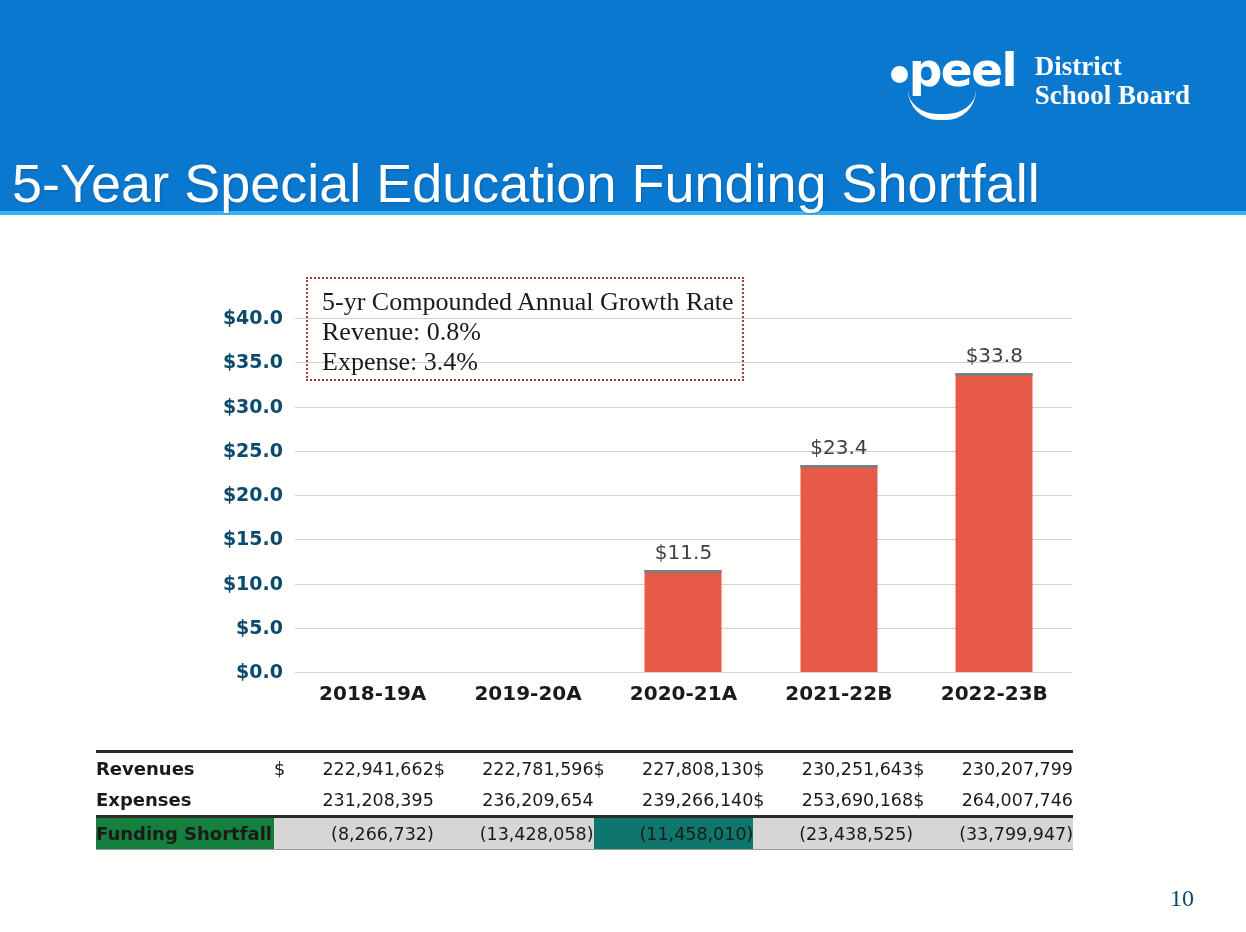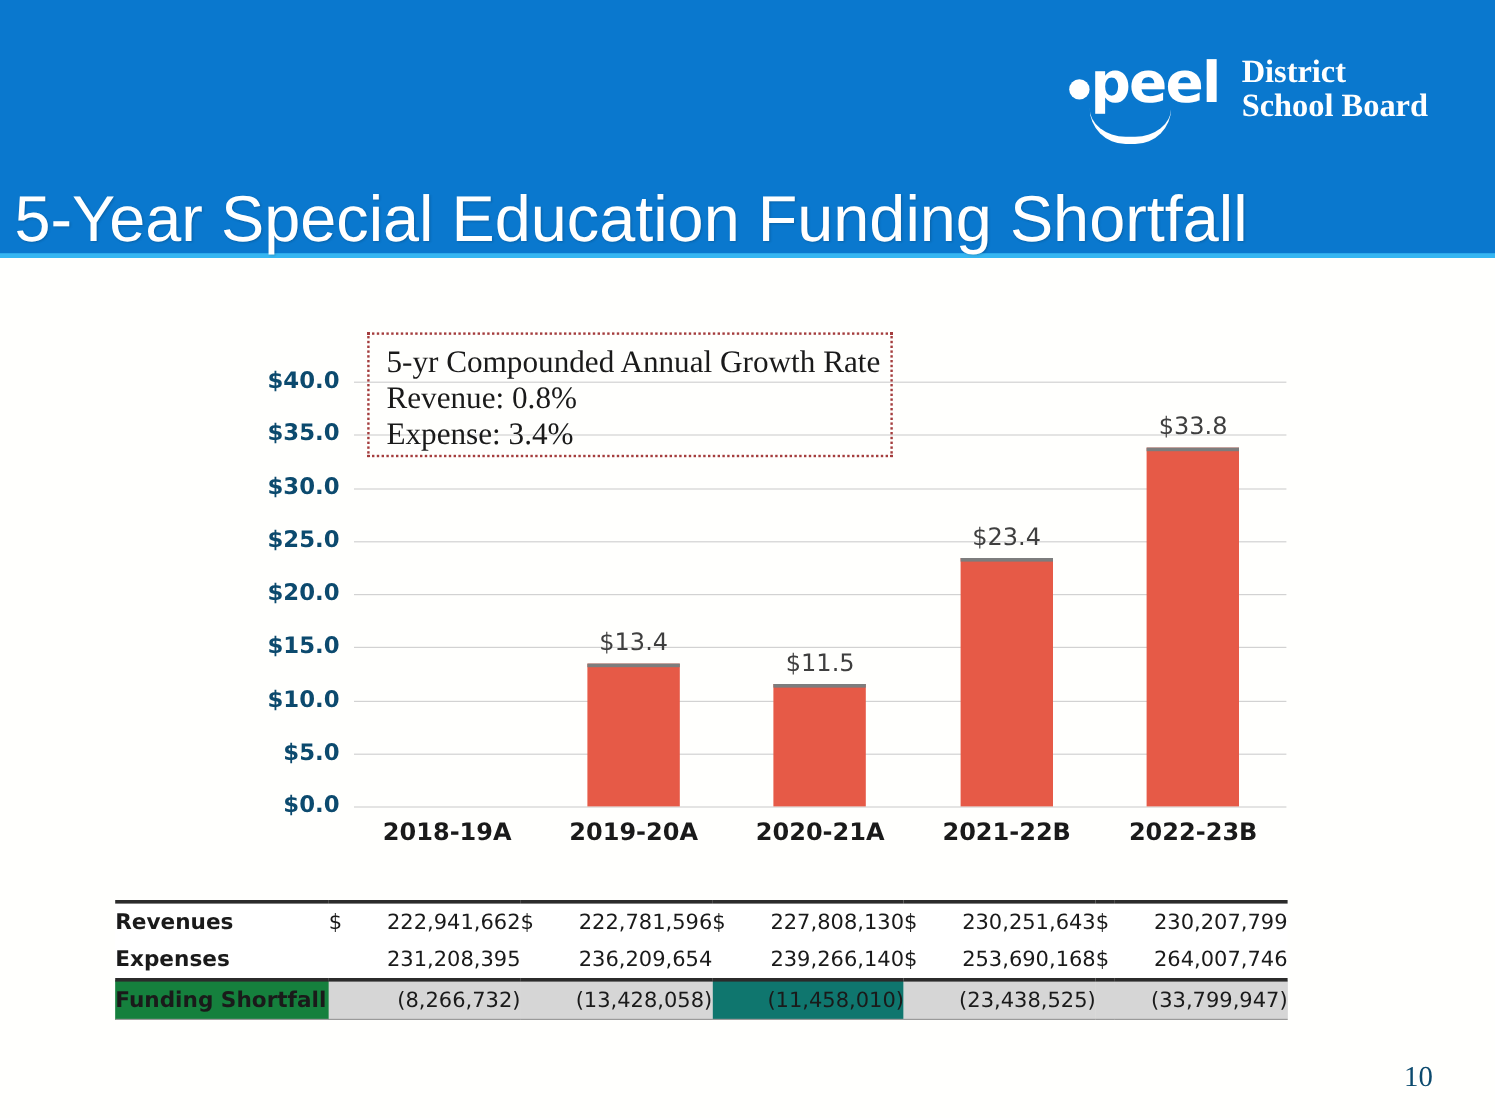--- a/index.html
+++ b/index.html
@@ -36,21 +36,21 @@
     background: #35B6F2;
   }
 
   
   #logo {
     position: absolute;
     right: 56px;
     top: 44px;
     height: 72px;
     display: flex;
-    align-items: flex-start;
+    align-items: center;
   }
   #logo-mark {
     position: relative;
     width: 140px;
     height: 72px;
   }
   #logo-dot {
     position: absolute;
     left: 2px;
     top: 22px;
@@ -305,24 +305,20 @@
     <div id="plot">
         <div class="gridline" style="top: 0px;"></div>
         <div class="gridline" style="top: 44.25px;"></div>
         <div class="gridline" style="top: 88.5px;"></div>
         <div class="gridline" style="top: 132.75px;"></div>
         <div class="gridline" style="top: 177px;"></div>
         <div class="gridline" style="top: 221.25px;"></div>
         <div class="gridline" style="top: 265.5px;"></div>
         <div class="gridline" style="top: 309.75px;"></div>
         <div class="gridline" style="top: 354px;"></div>
-        <div class="bar-slot" style="left: 155.4px; width: 155.4px;">
-          <div class="bar" style="height: 118.59px; background: rgb(230, 90, 71); border-top-color: rgb(125, 125, 125);"></div>
-          <div class="bar-value" style="bottom: 126.59px;">$13.4</div>
-        </div>
         <div class="bar-slot" style="left: 310.8px; width: 155.4px;">
           <div class="bar" style="height: 101.775px; background: rgb(230, 90, 71); border-top-color: rgb(125, 125, 125);"></div>
           <div class="bar-value" style="bottom: 110px; text-align: right;">$11.5</div>
         </div>
         <div class="bar-slot" style="left: 466.2px; width: 155.4px;">
           <div class="bar" style="height: 207.09px; background: rgb(230, 90, 71); border-top-color: rgb(125, 125, 125);"></div>
           <div class="bar-value" style="bottom: 215.09px;">$23.4</div>
         </div>
         <div class="bar-slot" style="left: 621.6px; width: 155.4px;">
           <div class="bar" style="height: 299.13px; background: rgb(230, 90, 71); border-top-color: rgb(125, 125, 125);"></div>

